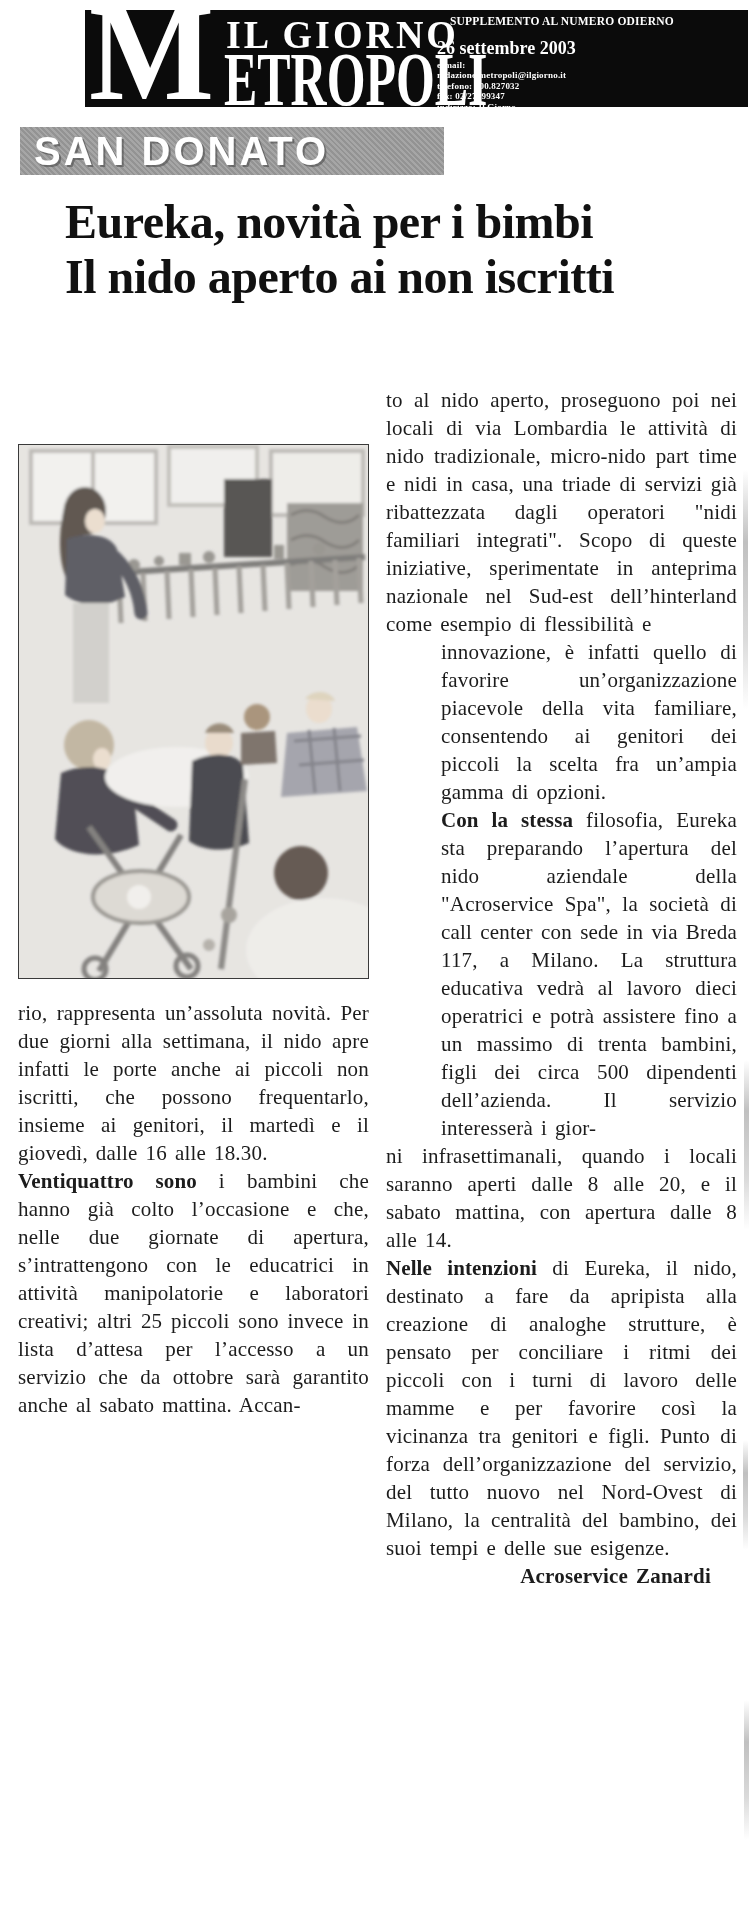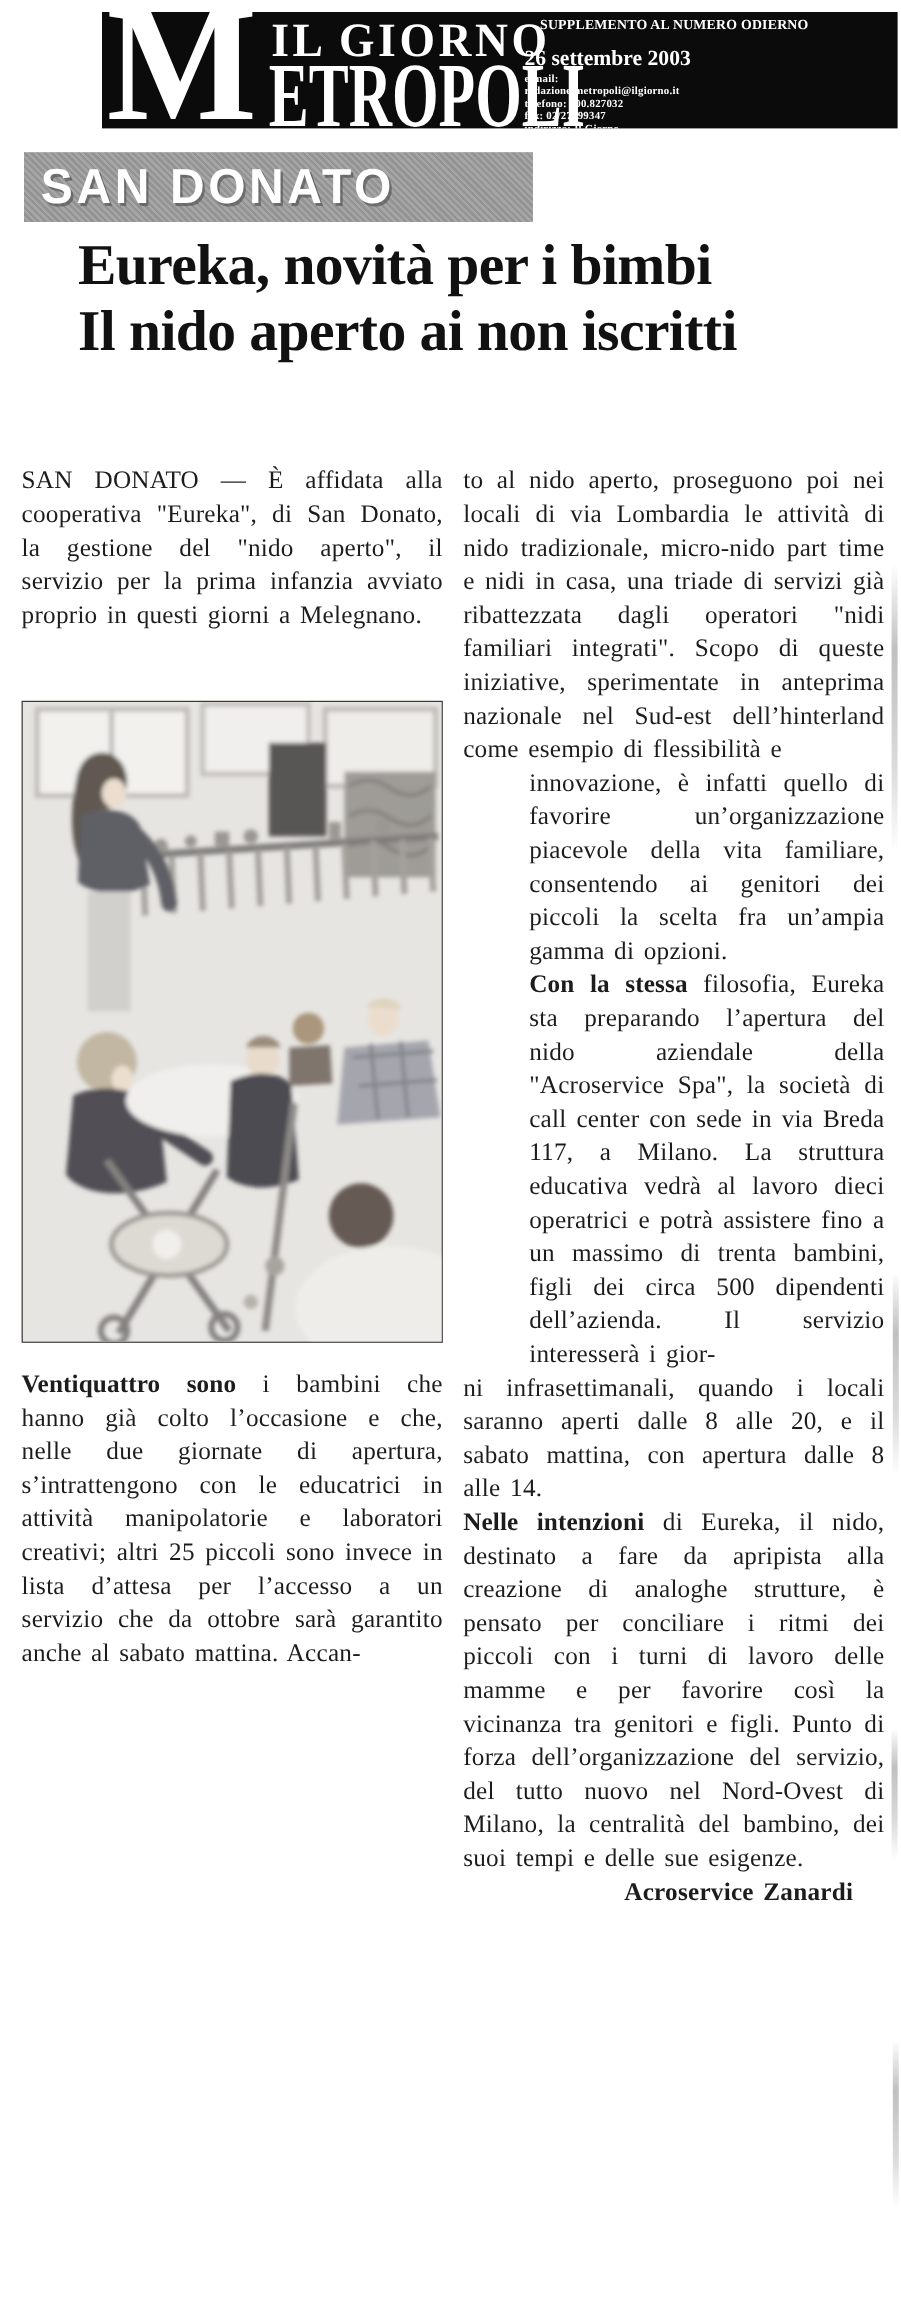--- a/index.html
+++ b/index.html
@@ -46,21 +46,21 @@
     font-family: "Liberation Serif", serif; font-weight: bold;
     font-size: 18px; line-height: 20px; margin-bottom: 2px;
   }
   .contact-line {
     display: block; font-family: "Liberation Serif", serif; font-weight: bold;
     font-size: 9px; line-height: 10.4px; letter-spacing: 0.2px;
   }
 
   
   .section-banner {
-    position: absolute; left: 20px; top: 127px; width: 424px; height: 58px;
+    position: absolute; left: 20px; top: 127px; width: 424px; height: 48px;
     background-color: #9d9d9d;
     background-image: repeating-linear-gradient(45deg, #939393 0 2px, #a6a6a6 2px 4px);
     display: flex; align-items: center;
   }
   .section-banner-text {
     font-family: "Liberation Sans", sans-serif; font-weight: bold;
     font-size: 40px; letter-spacing: 3px; color: #ffffff;
     padding-left: 14px; text-shadow: 2px 2px 0 rgba(70,70,70,0.55);
     transform: scaleY(1.02);
   }
@@ -132,21 +132,20 @@
   </div>
 
   <div class="headline">
     <div>Eureka, novità per i bimbi</div>
     <div>Il nido aperto ai non iscritti</div>
   </div>
 
   <div class="columns">
 
     <div class="col">
-      <p>SAN DONATO — È affidata alla cooperativa "Eureka", di San Donato, la gestione del "nido aperto", il servizio per la prima infanzia avviato proprio in questi giorni a Melegnano.</p>
 
       <div class="photo-figure">
         <svg viewBox="0 0 349 533" preserveAspectRatio="none">
           <defs>
             <filter id="soft">
                 <feGaussianBlur stdDeviation="1.7"></feGaussianBlur>
               </filter>
           </defs>
           <rect x="0" y="0" width="349" height="533" fill="#e3e1dd"></rect>
           <g filter="url(#soft)">
@@ -220,20 +219,21 @@
             <circle cx="168" cy="521" r="11" fill="none" stroke="#6f6d6a" stroke-width="5"></circle>
             <circle cx="120" cy="452" r="12" fill="#efede9"></circle>
 
             <circle cx="210" cy="470" r="8" fill="#9a968f"></circle>
             <circle cx="190" cy="500" r="6" fill="#aaa69f"></circle>
           </g>
           <rect x="0" y="0" width="349" height="533" fill="#ffffff" opacity="0.14"></rect>
         </svg>
       </div>
 
+      <p>rio, rappresenta un’assoluta novità. Per due giorni alla settimana, il nido apre infatti le porte anche ai piccoli non iscritti, che possono frequentarlo, insieme ai genitori, il martedì e il giovedì, dalle 16 alle 18.30.</p>
       <p><b>Ventiquattro sono</b><span> i bambini che hanno già colto l’occasione e che, nelle due giornate di apertura, s’intrattengono con le educatrici in attività manipolatorie e laboratori creativi; altri 25 piccoli sono invece in lista d’attesa per l’accesso a un servizio che da ottobre sarà garantito anche al sabato mattina. Accan-</span></p>
     </div>
 
     <div class="col">
       <p>to al nido aperto, proseguono poi nei locali di via Lombardia le attività di nido tradizionale, micro-nido part time e nidi in casa, una triade di servizi già ribattezzata dagli operatori "nidi familiari integrati". Scopo di queste iniziative, sperimentate in anteprima nazionale nel Sud-est dell’hinterland come esempio di flessibilità e</p>
       <div class="indented">
         <p>innovazione, è infatti quello di favorire un’organizzazione piacevole della vita familiare, consentendo ai genitori dei piccoli la scelta fra un’ampia gamma di opzioni.</p>
         <p><b>Con la stessa</b><span> filosofia, Eureka sta preparando l’apertura del nido aziendale della "Acroservice Spa", la società di call center con sede in via Breda 117, a Milano. La struttura educativa vedrà al lavoro dieci operatrici e potrà assistere fino a un massimo di trenta bambini, figli dei circa 500 dipendenti dell’azienda. Il servizio interesserà i gior-</span></p>
       </div>
       <p>ni infrasettimanali, quando i locali saranno aperti dalle 8 alle 20, e il sabato mattina, con apertura dalle 8 alle 14.</p>

